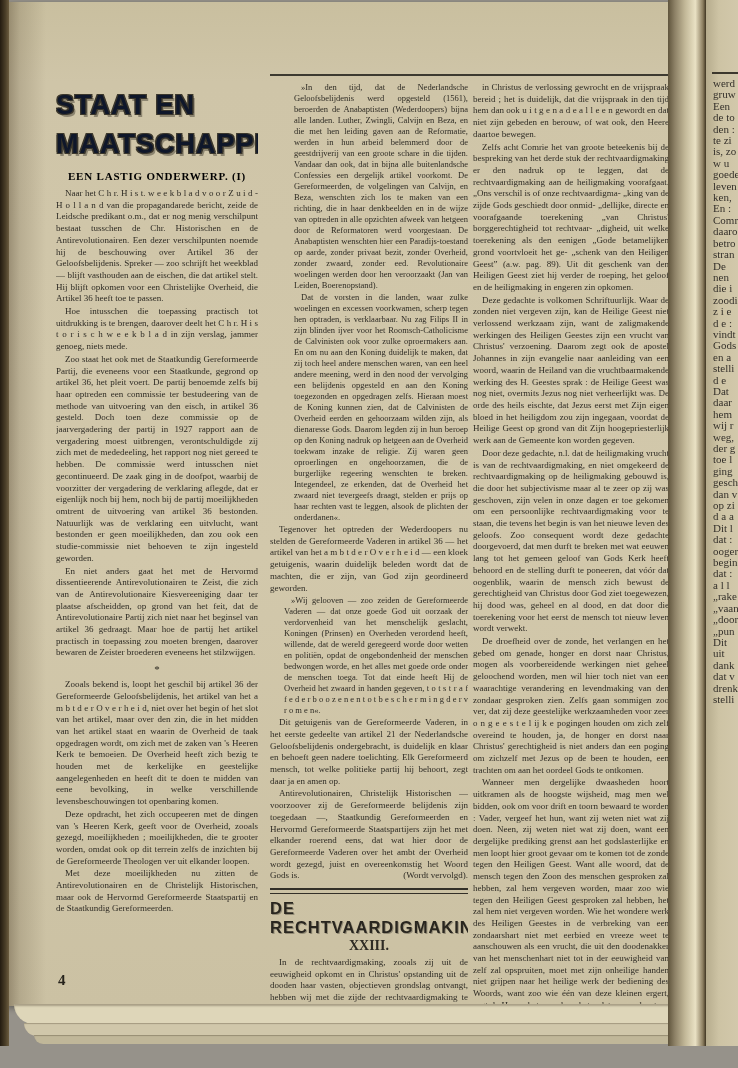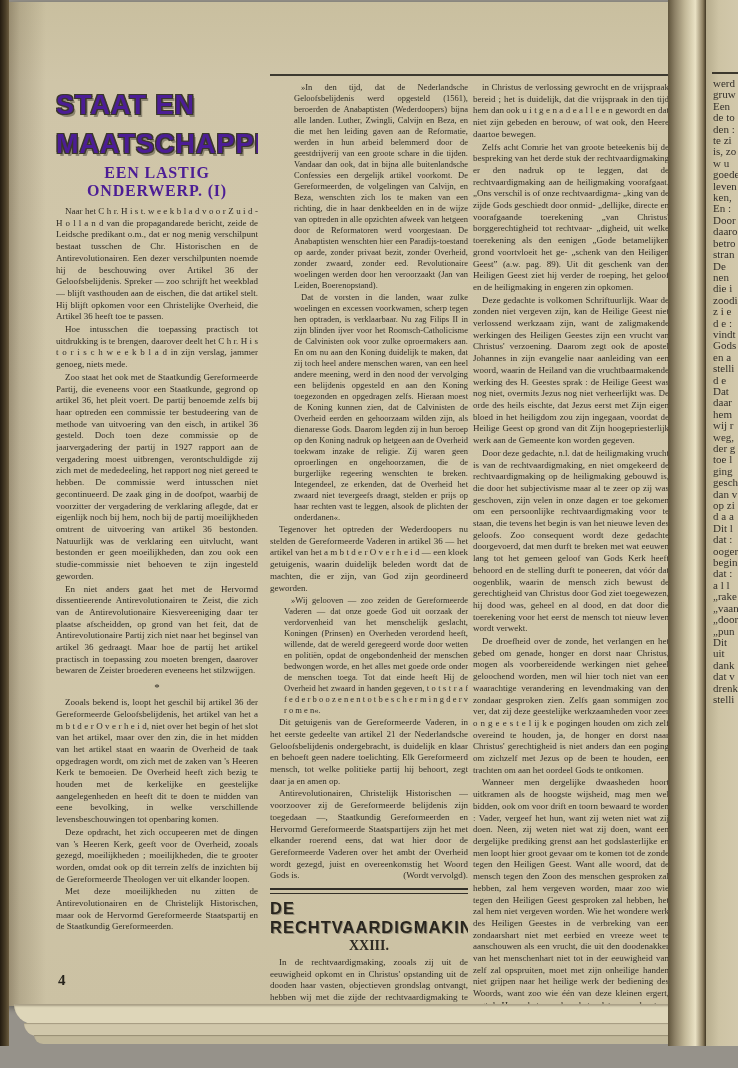--- a/index.html
+++ b/index.html
@@ -41,25 +41,25 @@
 
   .para{margin:0 0 1px 0;font-size:9px;line-height:11.7px;text-align:justify;
     text-indent:9px;hyphens:auto;}
   .para.quote{font-size:8.5px;line-height:11px;margin-left:24px;text-indent:7px;}
   .para.quote2{font-size:8.5px;line-height:11px;margin-left:14px;text-indent:7px;}
   .star{text-align:center;font-size:11px;line-height:14px;margin:3px 0;}
   .right-note{float:right;text-indent:0;}
 
   
   .title{font-family:"Liberation Sans",sans-serif;font-weight:bold;font-size:27px;
-    line-height:31px;letter-spacing:1px;color:#4c1d95;margin-top:8px;
+    line-height:31px;letter-spacing:1px;color:#0f172a;margin-top:8px;
     text-shadow:-1.2px -1.2px 0 #3b372c,1.2px -1.2px 0 #3b372c,-1.2px 1.2px 0 #3b372c,
       1.2px 1.2px 0 #3b372c,2.6px 2.6px 0 rgba(59,55,44,.45);}
-  .subtitle{font-weight:bold;font-size:16px;letter-spacing:.8px;text-align:center;
-    margin:4px 0 6px 0;color:#4c1d95;}
+  .subtitle{font-weight:bold;font-size:11px;letter-spacing:.8px;text-align:center;
+    margin:10px 0 6px 0;color:#000000;}
 
   
   .rule-double{border-top:2px solid #333028;border-bottom:1px solid #333028;height:3px;
     margin:6px 0 5px 0;}
   .art2-title{font-family:"Liberation Sans",sans-serif;font-weight:bold;font-size:16.5px;
     letter-spacing:1px;color:#29261f;margin:2px 0 1px 0;
     text-shadow:1px 1px 0 rgba(41,38,31,.35);}
   .roman{text-align:center;font-weight:bold;font-size:14px;margin:1px 0 3px 0;}
 
   .pageno{position:absolute;left:58px;top:972px;font-weight:bold;font-size:15px;color:#26231c;}
@@ -129,21 +129,21 @@
         <div class="frag">Een</div>
         <div class="frag">de to</div>
         <div class="frag">den :</div>
         <div class="frag">te zi</div>
         <div class="frag">is, zo</div>
         <div class="frag">w u</div>
         <div class="frag">goede</div>
         <div class="frag">leven</div>
         <div class="frag">ken,</div>
         <div class="frag">En :</div>
-        <div class="frag">Door</div>
+        <div class="frag">Comr</div>
         <div class="frag">daaro</div>
         <div class="frag">betro</div>
         <div class="frag">stran</div>
         <div class="frag">De</div>
         <div class="frag">nen</div>
         <div class="frag">die i</div>
         <div class="frag">zoodi</div>
         <div class="frag">z i e</div>
         <div class="frag">d e :</div>
         <div class="frag">vindt</div>

